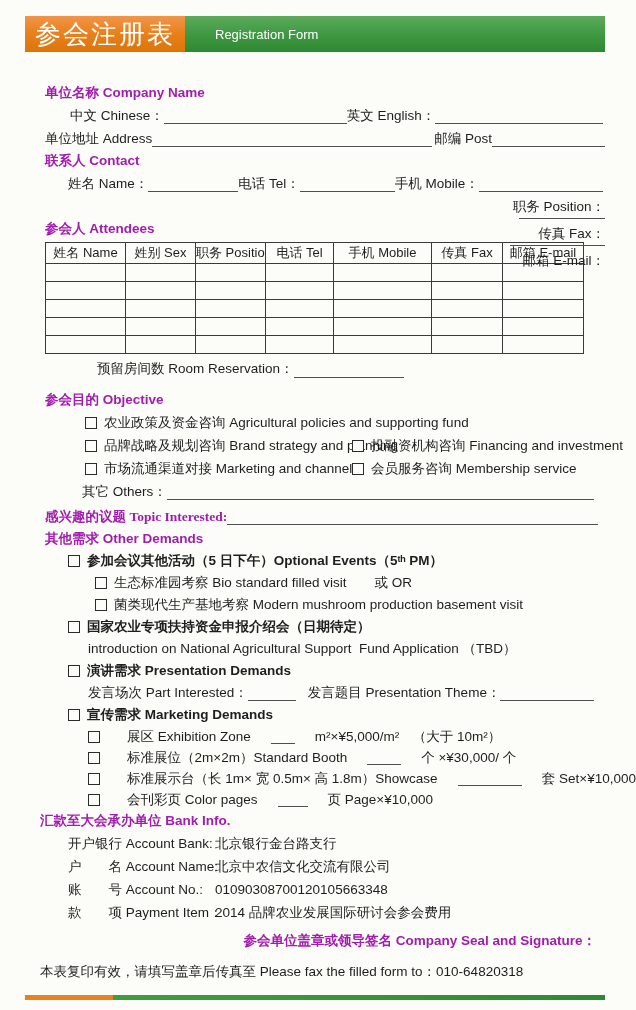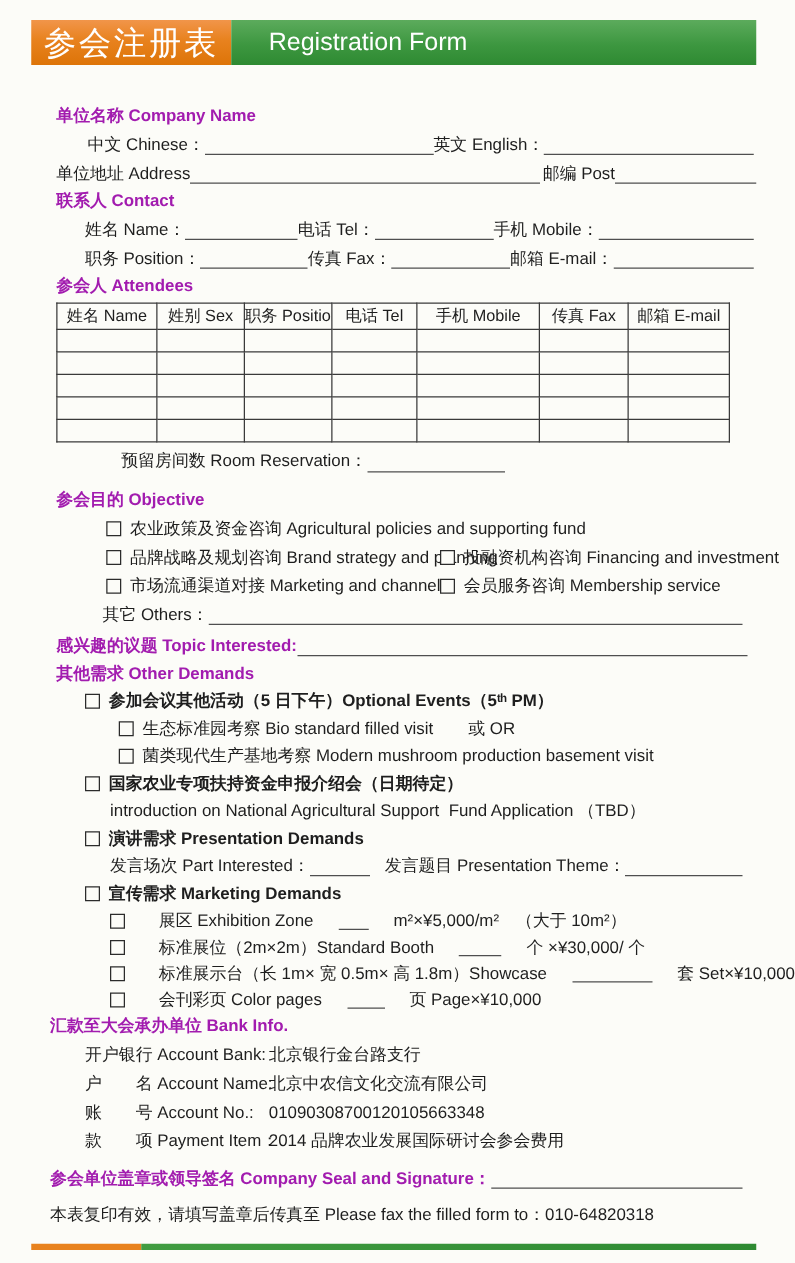--- a/index.html
+++ b/index.html
@@ -14,21 +14,21 @@
   .page { width:636px; height:1010px; position:relative; }
 
   
   .header-bar { display:flex; margin:16px 31px 0 25px; height:36px; }
   .hdr-orange {
     width:160px; color:#fff; font-size:26px; letter-spacing:2px;
     background:linear-gradient(180deg,#f1954a 0%,#e8821e 45%,#dd7408 100%);
     display:flex; align-items:center; justify-content:center;
   }
   .hdr-green {
-    flex:1; color:#fff; font-size:20px;
+    flex:1; color:#fff; font-size:13px;
     background:linear-gradient(180deg,#5cab5c 0%,#3d9740 55%,#2e8a32 100%);
     display:flex; align-items:center; padding-left:30px;
   }
   .footer-bar { display:flex; margin:12px 31px 0 25px; height:5px; }
   .ftr-orange { width:88px; background:#e8821e; }
   .ftr-green  { flex:1; background:linear-gradient(90deg,#419c41,#2e8a32); }
 
   
   .sec-h { color:#a21caf; font-weight:600; margin-left:45px; height:22px; line-height:22px; }
   .line  { display:flex; align-items:flex-end; }
@@ -99,21 +99,21 @@
 
   <div class="sec-h">联系人 Contact</div>
   <div class="line h23 ind1" style="margin-right:31px;">
     <span class="t">姓名 Name：</span>
     <span class="blank" style="width:90px;"></span>
     <span class="t">电话 Tel：</span>
     <span class="blank" style="width:95px;"></span>
     <span class="t">手机 Mobile：</span>
     <span class="blank fill"></span>
   </div>
-  <div class="line h23 ind1" style="margin-right:31px;">
+  <div class="line h23 ind1" style="margin-right:31px;flex-direction:column;">
     <span class="t">职务 Position：</span>
     <span class="blank" style="width:86px;"></span>
     <span class="t">传真 Fax：</span>
     <span class="blank" style="width:95px;"></span>
     <span class="t">邮箱 E-mail：</span>
     <span class="blank fill"></span>
   </div>
 
   <div class="sec-h">参会人 Attendees</div>
   <table class="att">
@@ -215,21 +215,21 @@
     <div class="obj-opt">
       <span class="cb"></span>
       <span class="d-text">会员服务咨询 Membership service</span>
     </div>
   </div>
   <div class="line h23" style="margin-left:82px; margin-right:40px;">
     <span class="t">其它 Others：</span>
     <span class="blank fill"></span>
   </div>
 
-  <div class="line h23" style="margin-left:45px; margin-right:36px; margin-top:2px;">
+  <div class="line h23" style="margin-left:45px; margin-right:36px; margin-top:2px;font-family:Liberation Serif, serif;">
     <span class="t sec-h" style="margin-left:0;">感兴趣的议题 Topic Interested:</span>
     <span class="blank fill"></span>
   </div>
 
   <div class="sec-h">其他需求 Other Demands</div>
 
   <div class="d-line h22 ind1">
     <span class="cb"></span>
     <span class="d-text" style="font-weight:600;">参加会议其他活动（5 日下午）Optional Events（5ᵗʰ PM）</span>
   </div>
@@ -302,21 +302,21 @@
   </div>
   <div class="bank-row">
     <span class="bank-label">账　　号 Account No.:</span>
     <span class="bank-value">01090308700120105663348</span>
   </div>
   <div class="bank-row">
     <span class="bank-label">款　　项 Payment Item：</span>
     <span class="bank-value">2014 品牌农业发展国际研讨会参会费用</span>
   </div>
 
-  <div class="line sig-line" style="margin-right:40px;">
+  <div class="line sig-line" style="margin-right:40px;flex-direction:column;">
     <span class="t sec-h" style="margin-left:0;">参会单位盖章或领导签名 Company Seal and Signature：</span>
     <span class="blank fill"></span>
   </div>
 
   <div class="note-line">
     <span class="t">本表复印有效，请填写盖章后传真至 Please fax the filled form to：</span>
     <span class="t">010-64820318</span>
   </div>
 
   <div class="footer-bar">

